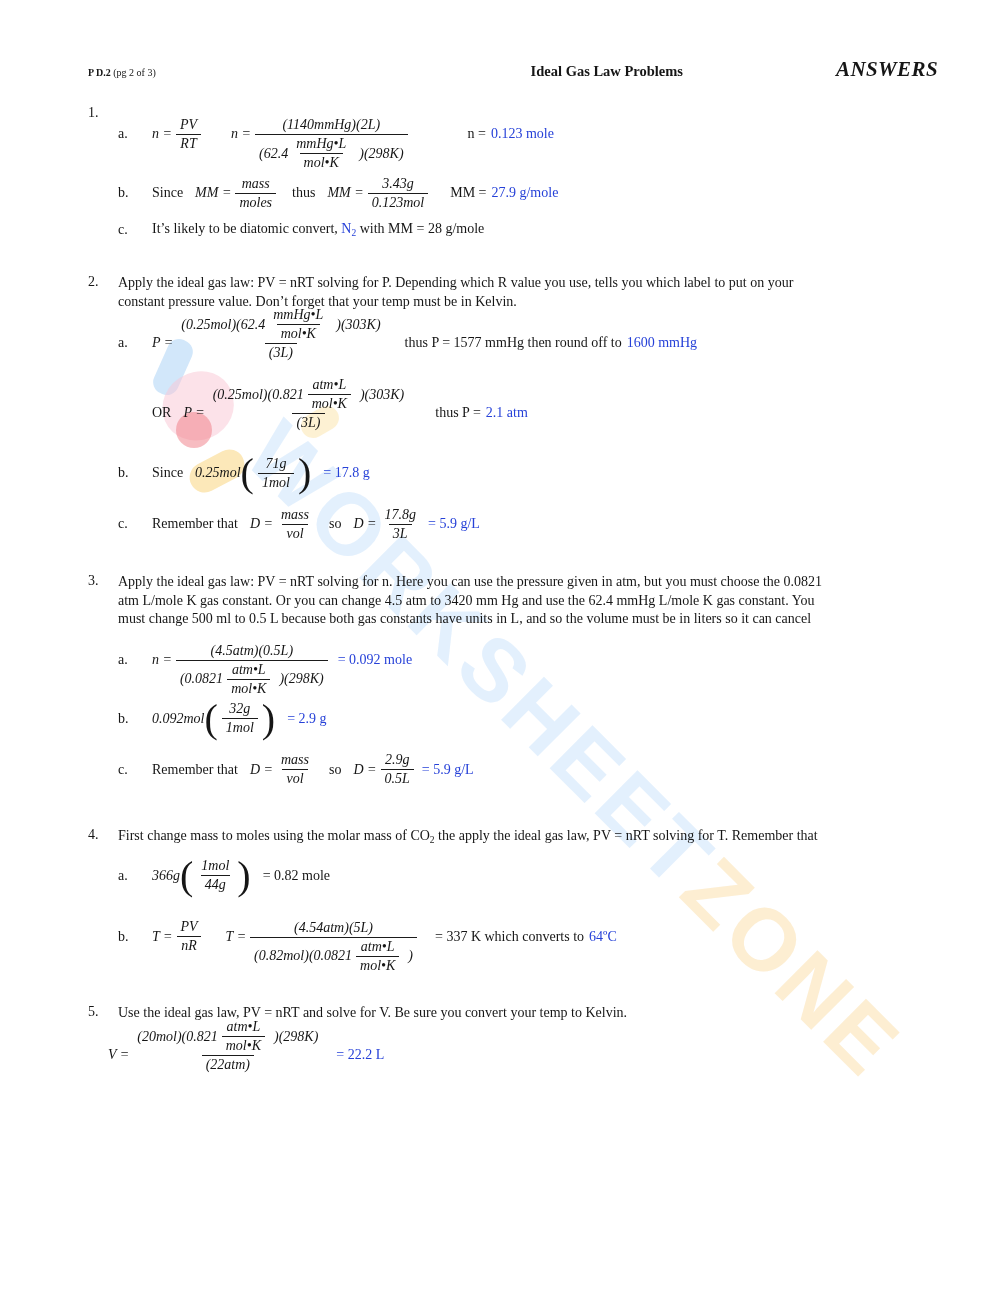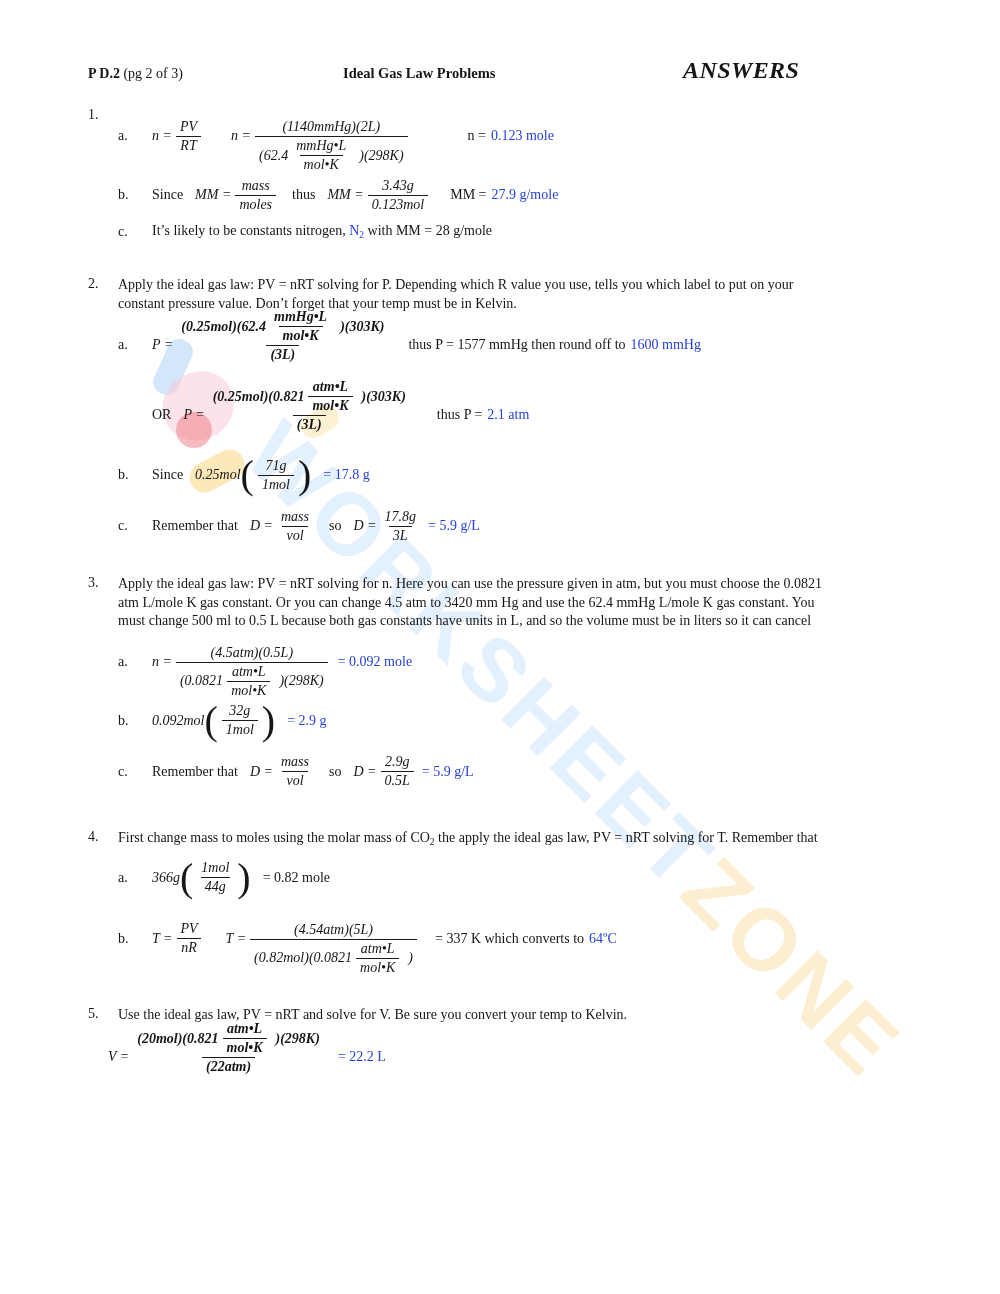--- a/index.html
+++ b/index.html
@@ -18,42 +18,42 @@
   .wm .w2{color:rgba(251,222,166,0.5);}
   .blob{position:absolute;}
   .blob-blue{left:160px;top:338px;width:26px;height:58px;background:rgba(148,198,242,0.42);border-radius:12px;transform:rotate(24deg);}
   .blob-pink{left:162px;top:372px;width:72px;height:68px;background:rgba(249,198,212,0.5);border-radius:54% 46% 52% 48%;transform:rotate(-12deg);}
   .blob-red{left:176px;top:412px;width:36px;height:36px;background:rgba(240,122,132,0.5);border-radius:50%;}
   .blob-yellow{left:188px;top:456px;width:58px;height:30px;background:rgba(250,214,128,0.55);border-radius:16px;transform:rotate(-28deg);}
   .blob-yellow2{left:300px;top:410px;width:40px;height:24px;background:rgba(252,228,168,0.5);border-radius:12px;transform:rotate(-30deg);}
   
   .content{position:relative;z-index:1;padding:57px 62px 0 88px;}
   .hdr{display:flex;align-items:baseline;}
-  .hl{width:255px;font-size:14px;}
+  .hl{width:255px;font-size:10px;}
   .b{font-weight:bold;}
-  .hc{flex:1;text-align:left;font-weight:bold;font-size:14.5px;}
-  .hr{width:255px;font-weight:bold;font-style:italic;font-size:24px;letter-spacing:0.4px;}
+  .hc{flex:1;text-align:right;font-weight:bold;font-size:14.5px;}
+  .hr{width:255px;text-align:right;font-weight:bold;font-style:italic;font-size:21px;letter-spacing:0.4px;}
   .prob{position:relative;padding-left:30px;}
   .pnum{position:absolute;left:0;top:0;}
   .ptext{line-height:18.6px;}
   .ptext>.pl{display:block;}
   .sb{font-size:9.5px;vertical-align:-3px;}
   
   .srow{display:flex;align-items:center;}
   .srow>*+*{margin-left:12px;}
   .slab{width:22px;flex:none;margin-left:0 !important;}
   .fline{display:inline-flex;align-items:center;flex:none;}
   .fline>*+*{margin-left:5px;}
   .m{font-style:italic;}
   .blue{color:#2641d8;}
   .fr{display:inline-flex;flex-direction:column;align-items:center;text-align:center;margin:0 4px;flex:none;}
   .fr>.num{display:inline-flex;align-items:center;justify-content:center;padding:0 4px 1px;}
   .fr>.den{display:inline-flex;align-items:center;justify-content:center;border-top:1px solid #1b1b1b;padding:1px 4px 0;}
   .shiftd{transform:translateY(10px);}
-  .shiftu{transform:translateY(-9px);font-weight:bold;}
+  .shiftu{transform:translateY(-9px);}
   .bp{font-style:normal;font-size:40px;line-height:0;font-weight:400;flex:none;margin:0 0;transform:scaleY(1.02);}
 </style>
 </head>
 <body>
 
 <div class="wm-layer">
   <div class="blob blob-blue"></div>
   <div class="blob blob-pink"></div>
   <div class="blob blob-red"></div>
   <div class="blob blob-yellow"></div>
@@ -122,21 +122,21 @@
           </span>
       </span>
       <span class="fline" style="margin-left:18px;">
         <span>MM =</span>
         <span class="blue">27.9 g/mole</span>
       </span>
     </div>
 
     <div class="srow" style="margin-top:7px;">
       <span class="slab">c.</span>
-      <span><span>It’s likely to be constants nitrogen, </span><span class="blue"><span>N</span><span class="sb">2</span></span><span> with MM = 28 g/mole</span></span>
+      <span><span>It’s likely to be diatomic convert, </span><span class="blue"><span>N</span><span class="sb">2</span></span><span> with MM = 28 g/mole</span></span>
     </div>
   </div>
 
   <div class="prob" style="margin-top:36px;">
     <span class="pnum">2.</span>
     <div class="ptext">
       <span class="pl">Apply the ideal gas law: PV = nRT solving for P. Depending which R value you use, tells you which label to put on your</span>
       <span class="pl">constant pressure value. Don’t forget that your temp must be in Kelvin.</span>
     </div>
 

